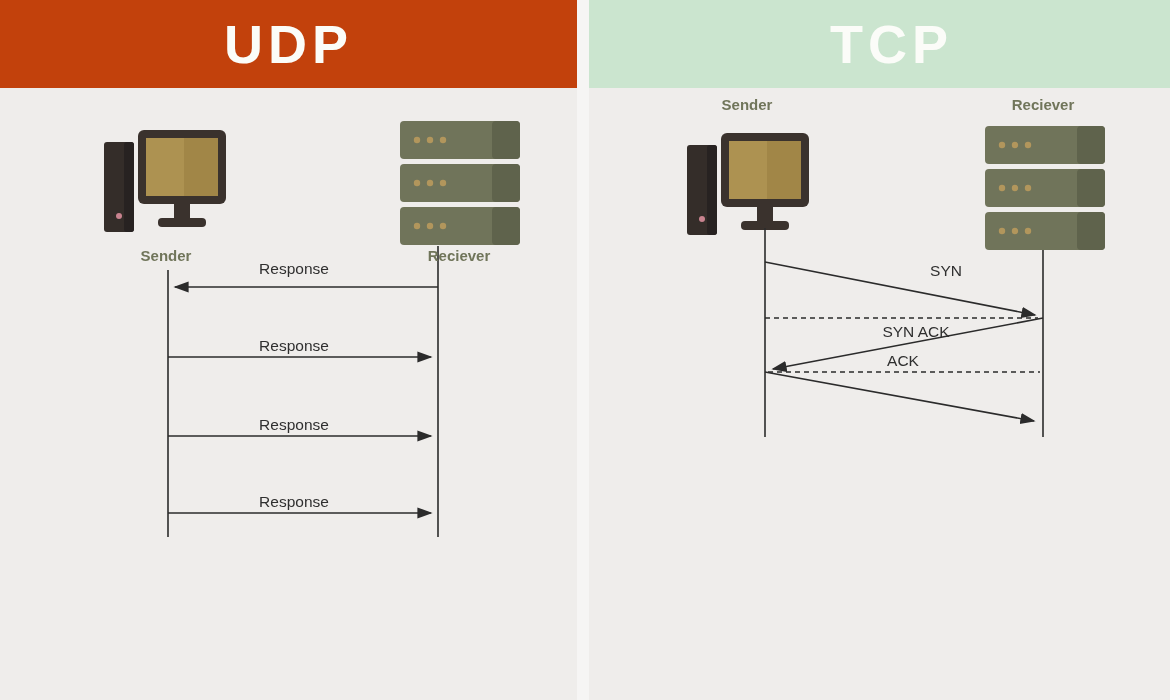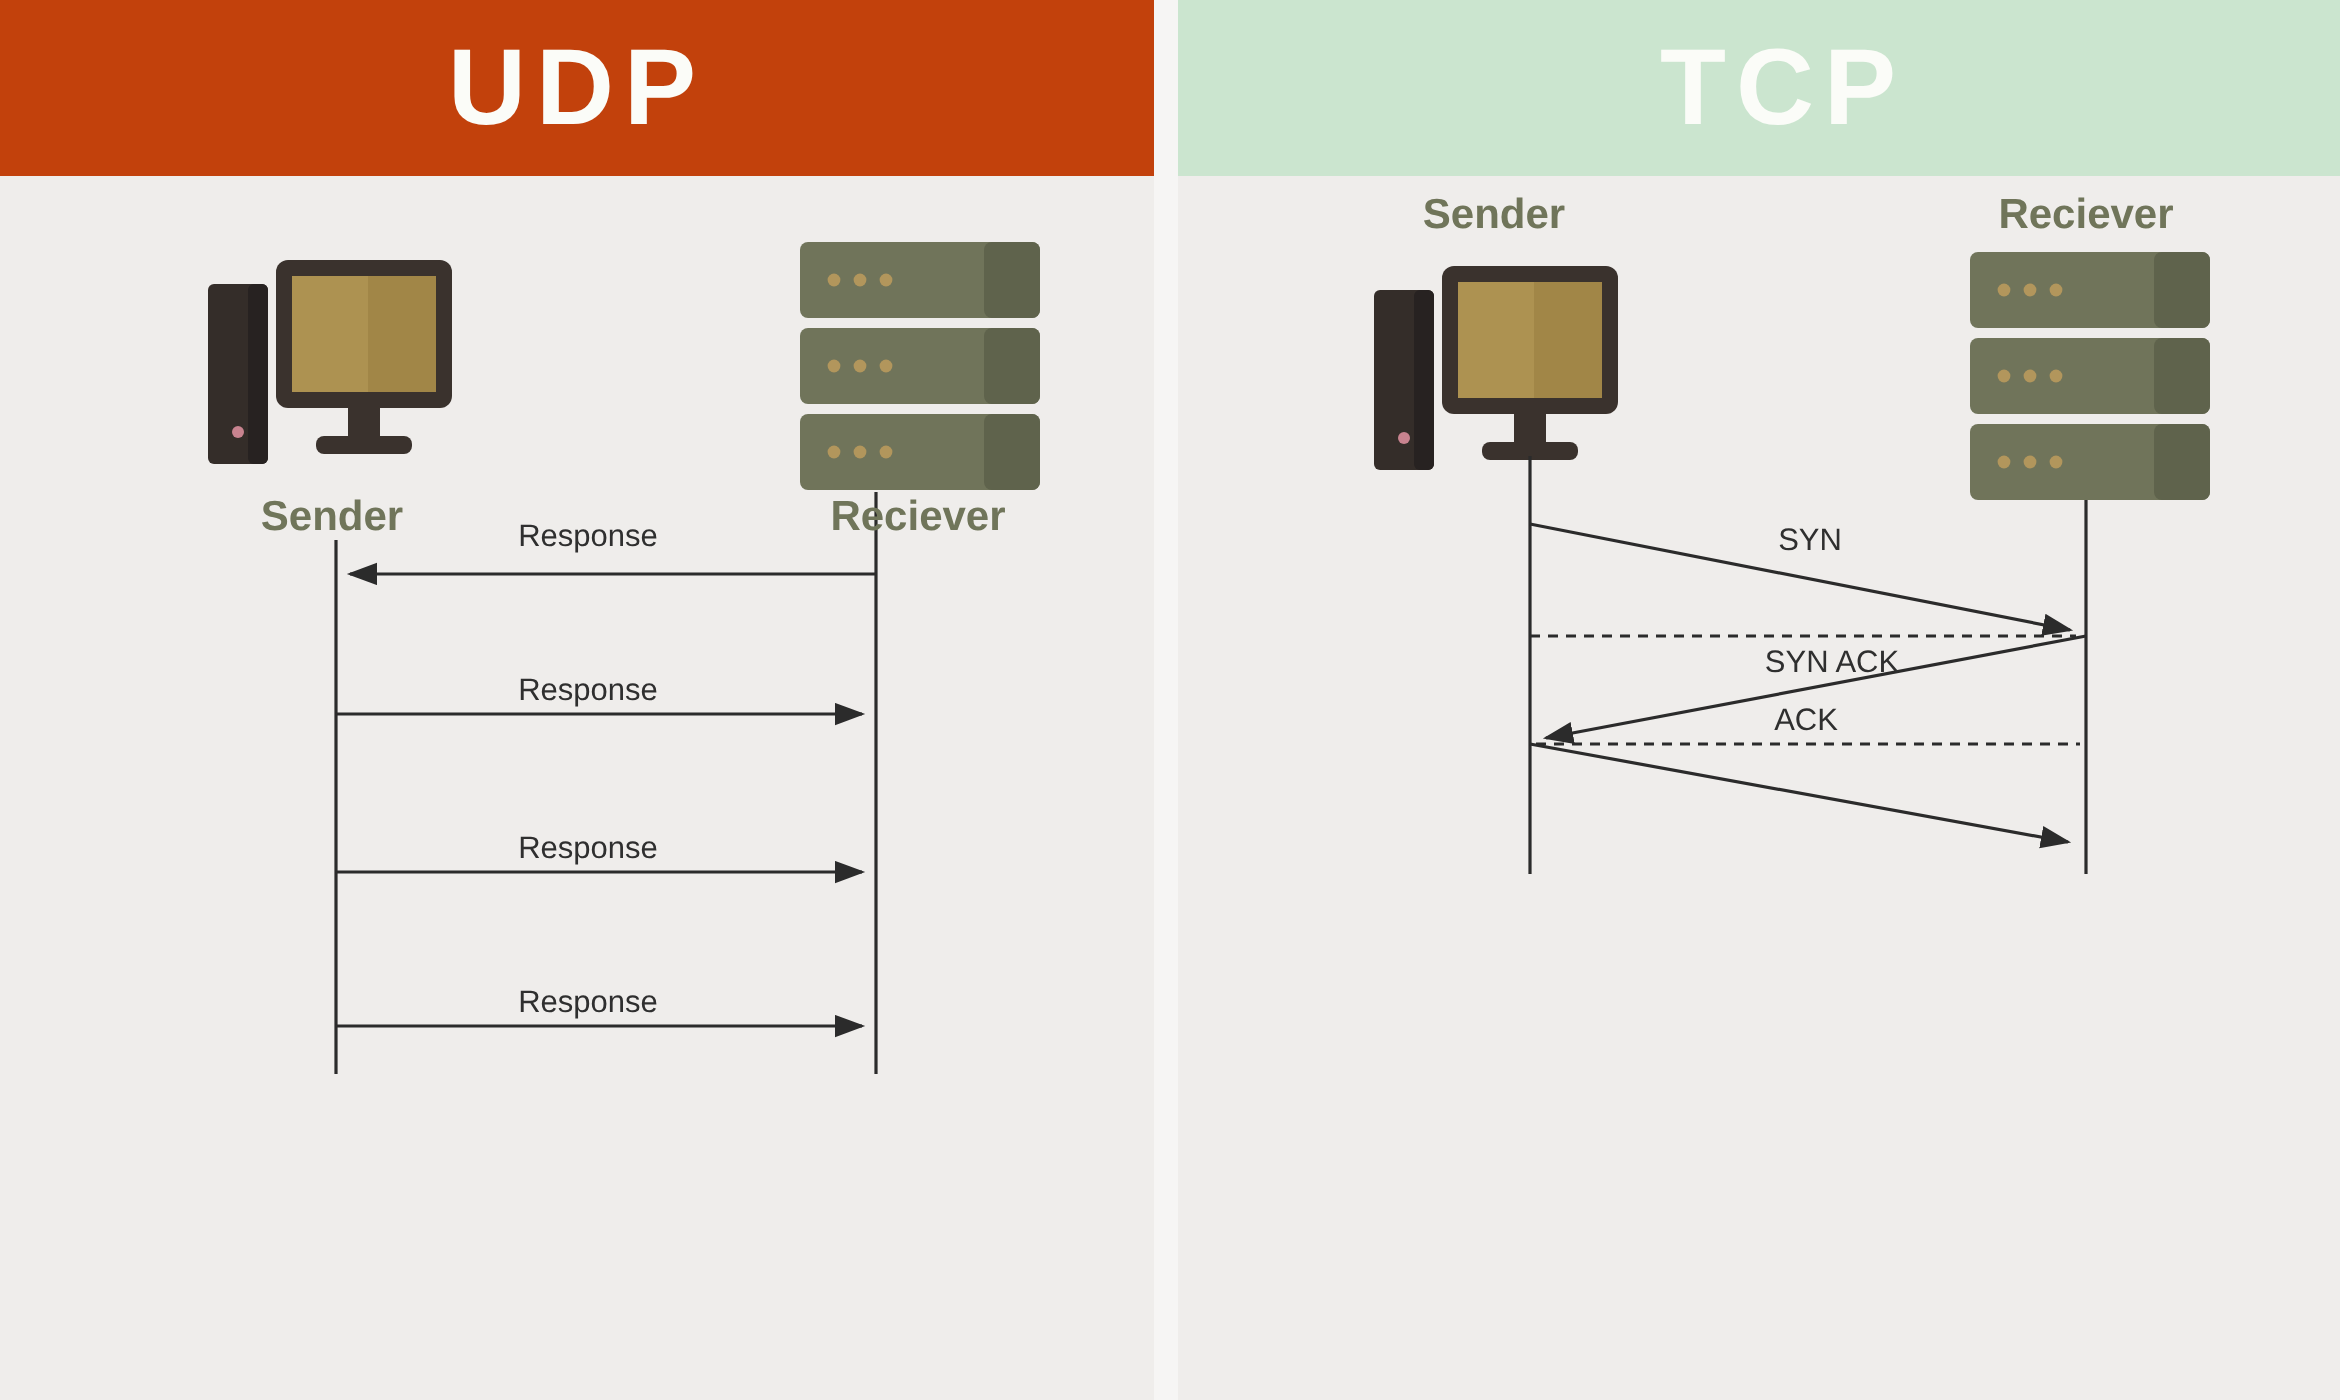--- a/index.html
+++ b/index.html
@@ -25,21 +25,21 @@
 
   .divider {
     position:absolute; left:577px; top:0; width:12px; height:700px;
     background:rgba(255,255,255,0.45);
   }
 
   .diagram-svg { position:absolute; left:0; top:0; width:1170px; height:700px; }
 
   .entity-label {
     position:absolute; transform:translateX(-50%);
-    font-size:21px; font-weight:bold; color:#70755a; white-space:nowrap;
+    font-size:15px; font-weight:bold; color:#70755a; white-space:nowrap;
   }
   .msg-label {
     position:absolute; transform:translateX(-50%);
     font-size:15.5px; color:#2f2f2f; white-space:nowrap;
   }
 </style>
 </head>
 <body>
 
 <div class="canvas">
@@ -130,17 +130,17 @@
   <div class="entity-label" style="left:459px; top:247px;">Reciever</div>
 
   <div class="entity-label" style="left:747px; top:96px;">Sender</div>
   <div class="entity-label" style="left:1043px; top:96px;">Reciever</div>
 
   <div class="msg-label" style="left:294px; top:260px;">Response</div>
   <div class="msg-label" style="left:294px; top:337px;">Response</div>
   <div class="msg-label" style="left:294px; top:416px;">Response</div>
   <div class="msg-label" style="left:294px; top:493px;">Response</div>
 
-  <div class="msg-label" style="left:905px; top:262px;">SYN</div>
+  <div class="msg-label" style="left:946px; top:262px;">SYN</div>
   <div class="msg-label" style="left:916px; top:323px;">SYN ACK</div>
   <div class="msg-label" style="left:903px; top:352px;">ACK</div>
 
 </div>
 
 </body></html>

